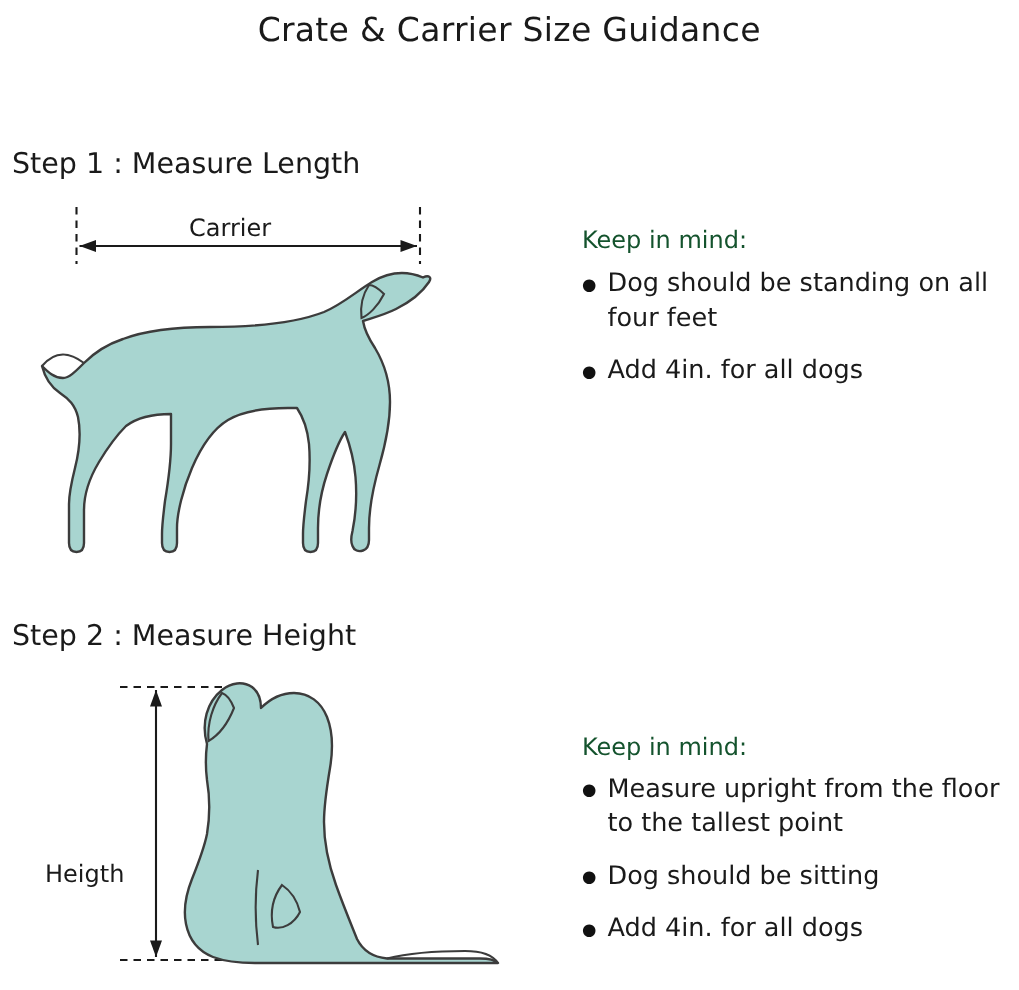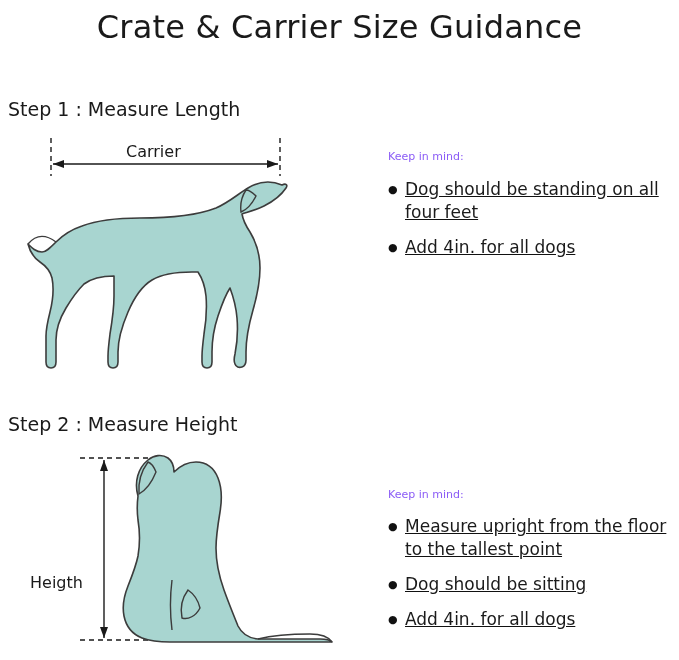--- a/index.html
+++ b/index.html
@@ -19,50 +19,49 @@
     position: relative;
     width: 679px;
     height: 660px;
   }
   .title {
     position: absolute;
     top: 8px;
     left: 0;
     width: 679px;
     text-align: center;
-    font-size: 32px;
+    font-size: 22px;
     font-weight: normal;
     letter-spacing: 0.2px;
     color: #1a1a1a;
   }
   .step-heading {
     position: absolute;
     font-size: 19px;
     color: #1a1a1a;
     white-space: nowrap;
   }
   #step1-heading { top: 98px; left: 8px; }
   #step2-heading { top: 413px; left: 8px; }
 
   .keep-title {
     position: absolute;
-    font-size: 11px;
-    color: #8b5cf6;
+    font-size: 16px;
+    color: #14532d;
     white-space: nowrap;
     text-align: right;
   }
   #keep1-title { top: 150px; left: 388px; }
   #keep2-title { top: 488px; left: 388px; }
 
   .bullets {
     position: absolute;
     margin: 0;
     padding: 0;
     list-style: none;
-    text-decoration: underline;
   }
   #keep1-list { top: 178px; left: 388px; width: 292px; }
   #keep2-list { top: 515px; left: 388px; width: 292px; }
 
   .bullets li {
     position: relative;
     padding-left: 17px;
     font-size: 17px;
     line-height: 23px;
     margin-bottom: 12px;

